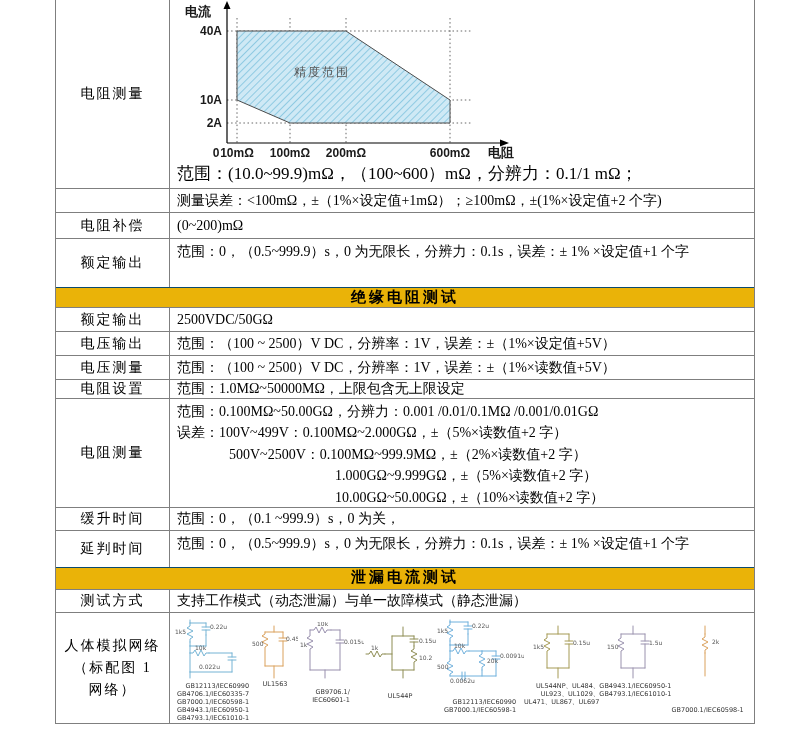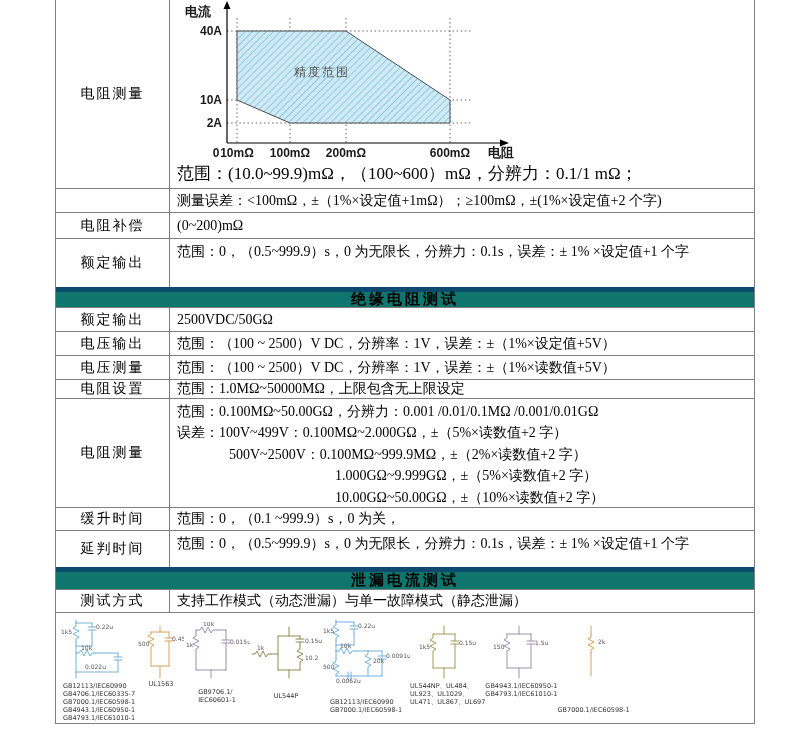--- a/index.html
+++ b/index.html
@@ -7,42 +7,42 @@
     font-family:"Liberation Serif","DejaVu Serif",serif;color:#000}
   .tbl{position:absolute;left:55px;top:0;width:700px;
     border-left:1px solid #7f7f7f;border-right:1px solid #7f7f7f;border-bottom:1px solid #7f7f7f}
   .row{display:flex;border-top:1px solid #7f7f7f}
   .row.first{border-top:none}
   .lbl{width:114px;min-width:114px;border-right:1px solid #7f7f7f;display:flex;
     align-items:center;justify-content:center;text-align:center;
     font-size:14px;letter-spacing:2px;line-height:22px;padding:0 8px}
   .val{flex:1;padding:0 7px;font-size:14px;display:flex;align-items:center;overflow:hidden}
   .val.block{display:block;line-height:23px;padding-top:1px}
-  .sect{background:#0f766e;display:flex;align-items:center;justify-content:center;
-    font-weight:bold;font-size:15px;letter-spacing:3px;border-top:5px solid #0c4a6e}
+  .sect{background:#eab308;display:flex;justify-content:center;
+    font-weight:bold;font-size:15px;letter-spacing:3px;border-top:1px solid #0c4a6e}
   .rel{position:relative;display:block}
   #acc-chart{position:absolute;left:0;top:0}
   .r1text{position:absolute;left:7px;bottom:3px;font-size:17px;white-space:nowrap}
   .insline{line-height:21.4px;white-space:nowrap}
   .ind1{padding-left:52px}
   .ind2{padding-left:158px}
   
   .ctick{font:bold 12px "Liberation Sans",sans-serif;fill:#1a1a1a}
   .clab{font:bold 13px "Liberation Sans",sans-serif;fill:#1a1a1a}
   .creg{font:12px "Liberation Sans",sans-serif;fill:#555;letter-spacing:2px}
   .grid{stroke:#555;stroke-width:0.9;stroke-dasharray:1.5 2.6;fill:none}
   .ax{stroke:#000;stroke-width:1.2;fill:none}
   
   .ckts{display:flex;align-items:flex-start;padding:3px 2px 0 4px}
   .ckt{display:flex;flex-direction:column;align-items:center}
   .ckt svg{display:block}
   .ckt g{fill:none;stroke-width:1;stroke-linecap:round}
   .vlab{font:6px "DejaVu Sans",sans-serif;fill:#555;stroke:none}
   .stds{margin-top:2px}
-  .std{font-size:6.5px;line-height:8px;color:#333;text-align:left;
+  .std{font-size:6.5px;line-height:8px;color:#333;text-align:right;
     font-family:"DejaVu Sans",sans-serif;white-space:nowrap}
 </style>
 </head>
 <body>
 
 <div class="tbl">
 
   <div class="row first" style="height:188px">
     <div class="lbl">电阻测量</div>
     <div class="val rel">
@@ -144,20 +144,21 @@
   <div class="row sect" style="height:22px">
     <span>泄漏电流测试</span>
   </div>
 
   <div class="row" style="height:23px">
     <div class="lbl">测试方式</div>
     <div class="val">支持工作模式（动态泄漏）与单一故障模式（静态泄漏）</div>
   </div>
 
   <div class="row" style="height:111px">
+    <div class="lbl">人体模拟网络（标配图 1 网络）</div>
     <div class="val ckts">
 
       <div class="ckt" style="margin-top:2px">
         <svg width="78" height="62" viewBox="0 0 78 62">
           <g stroke="#74b3d4">
             <path d="M16,2 v3 M16,5 h16"></path>
             <path d="M16,5 v3 l-3,2 l6,3 l-6,3 l6,3 l-3,2 v3"></path>
             <path d="M32,5 v4 M28,9 h8 M28,12 h8 M32,12 v5"></path>
             <path d="M16,24 v4 M32,17 v11 M16,28 h16 M16,28 v7"></path>
             <path d="M16,35 h3 l2,-3 3,6 3,-6 3,6 2,-3 h3 M35,35 h23"></path>

